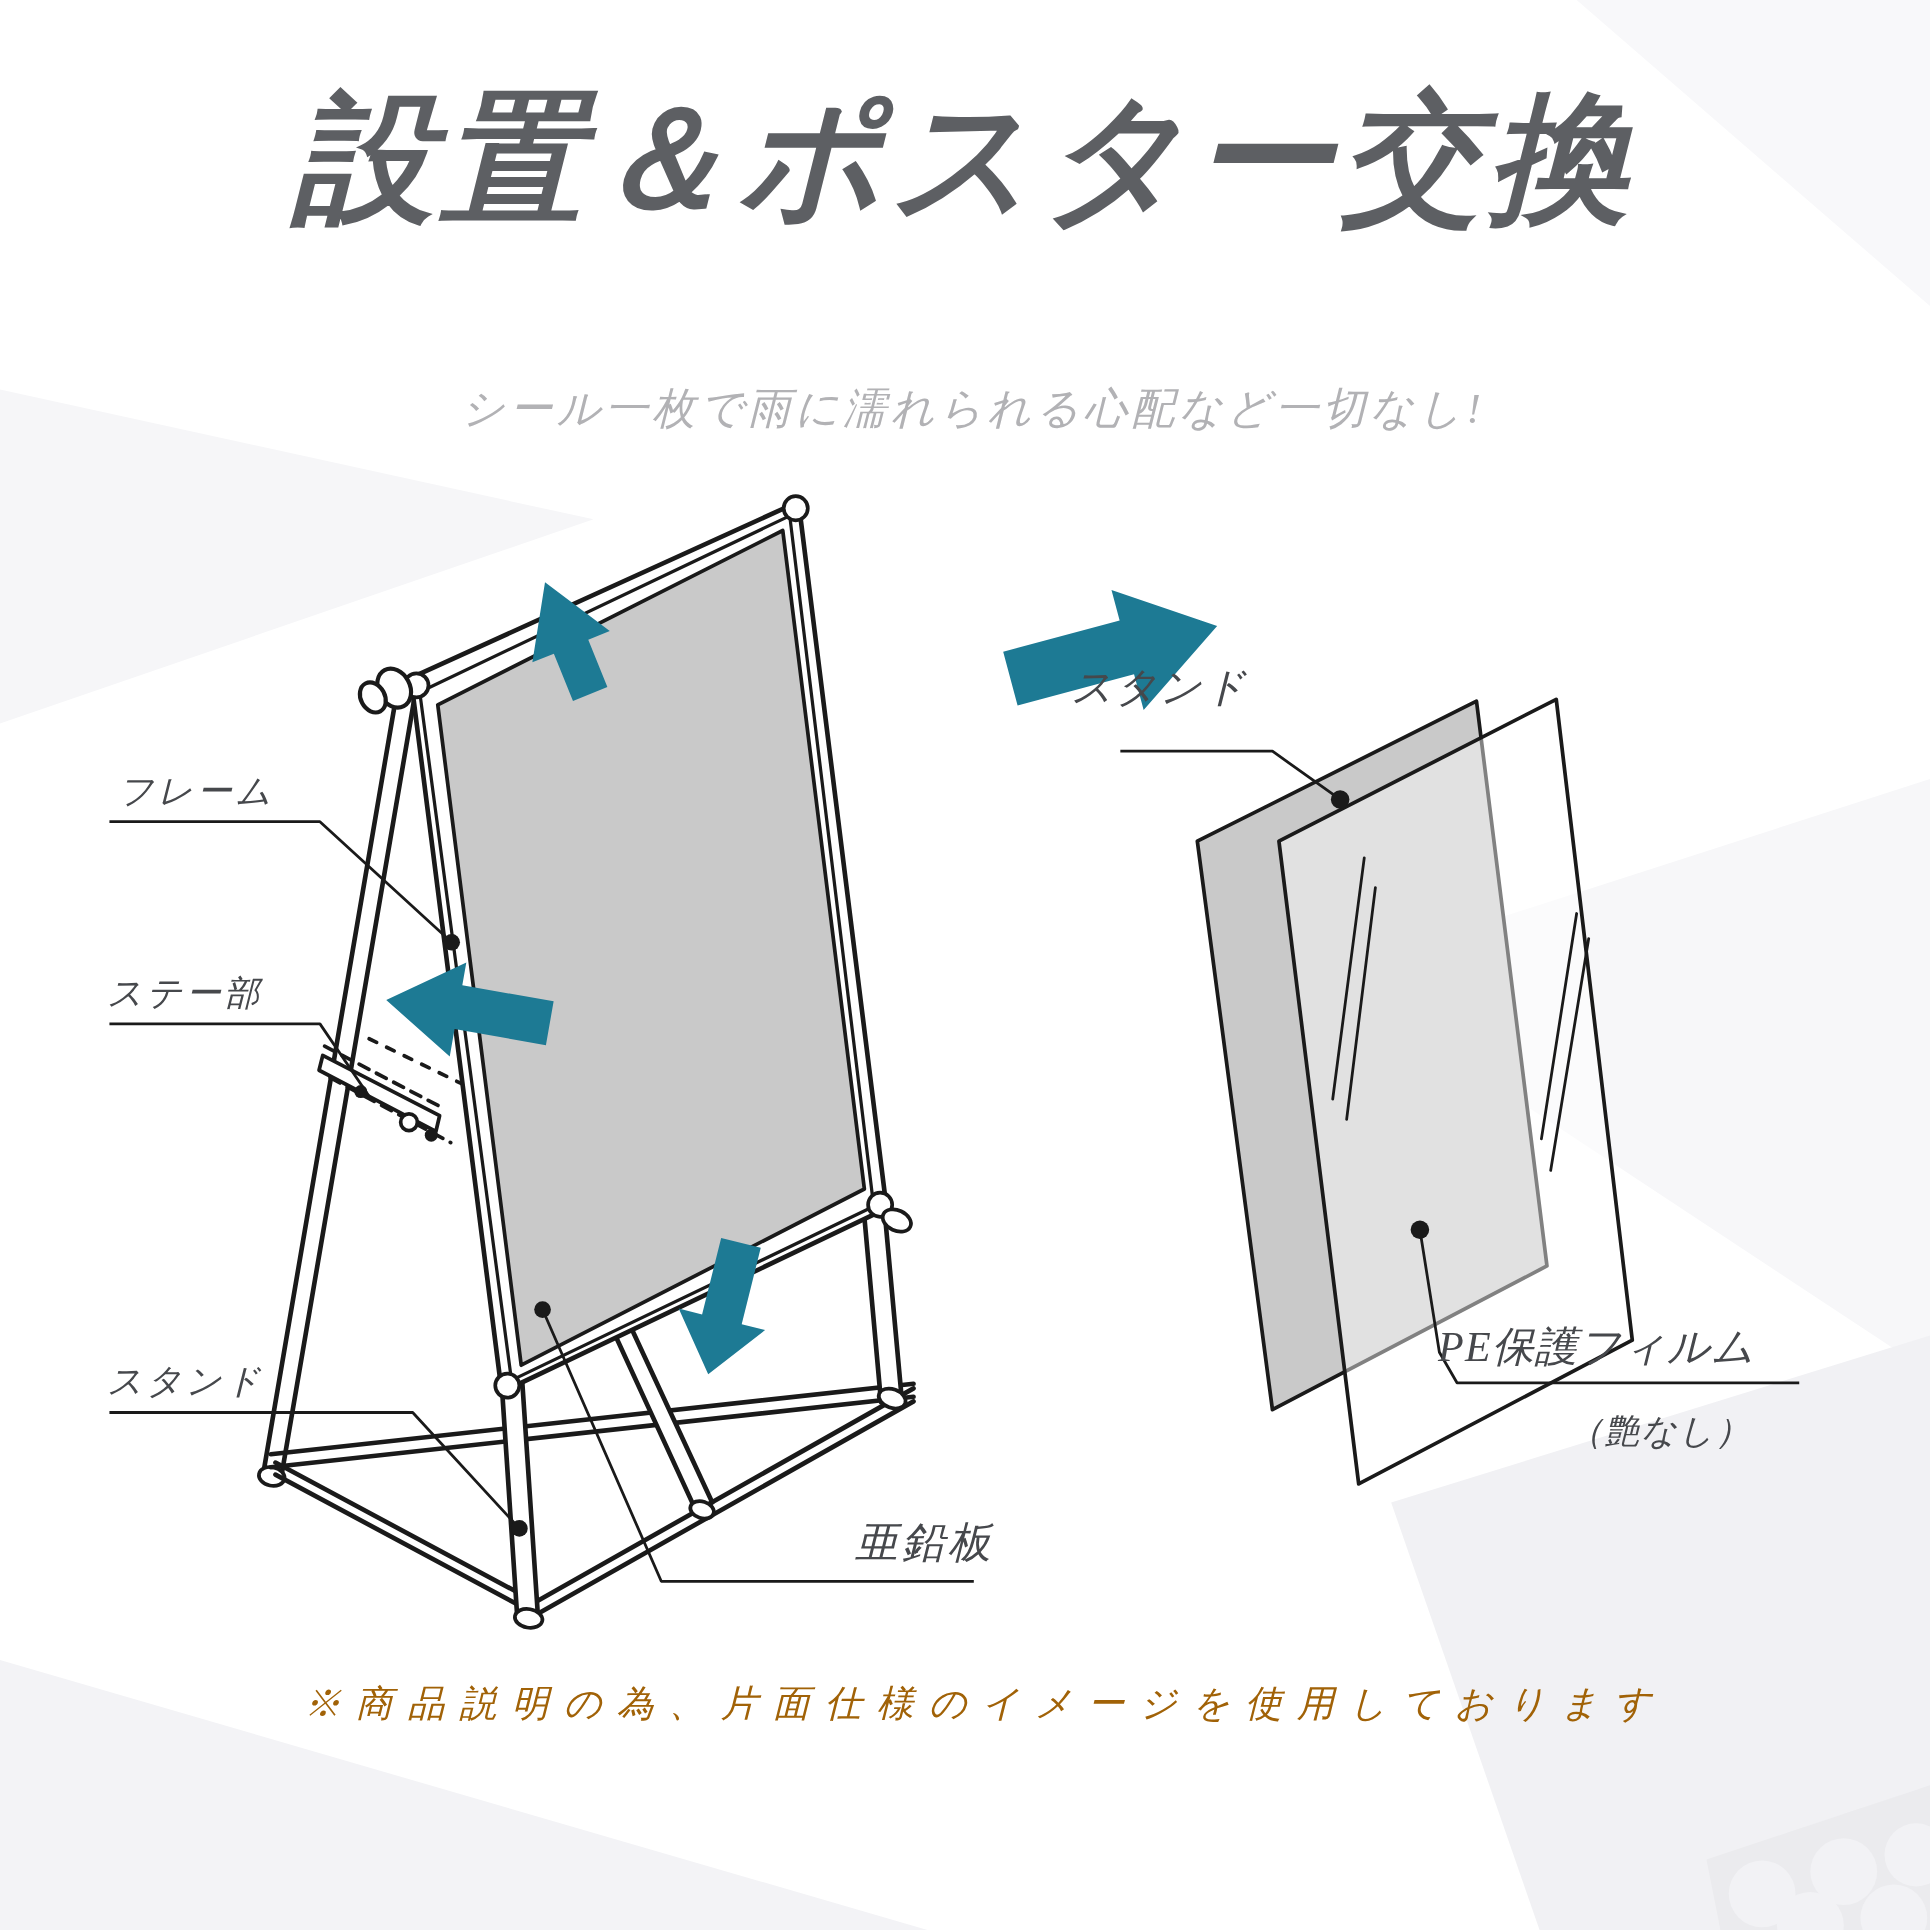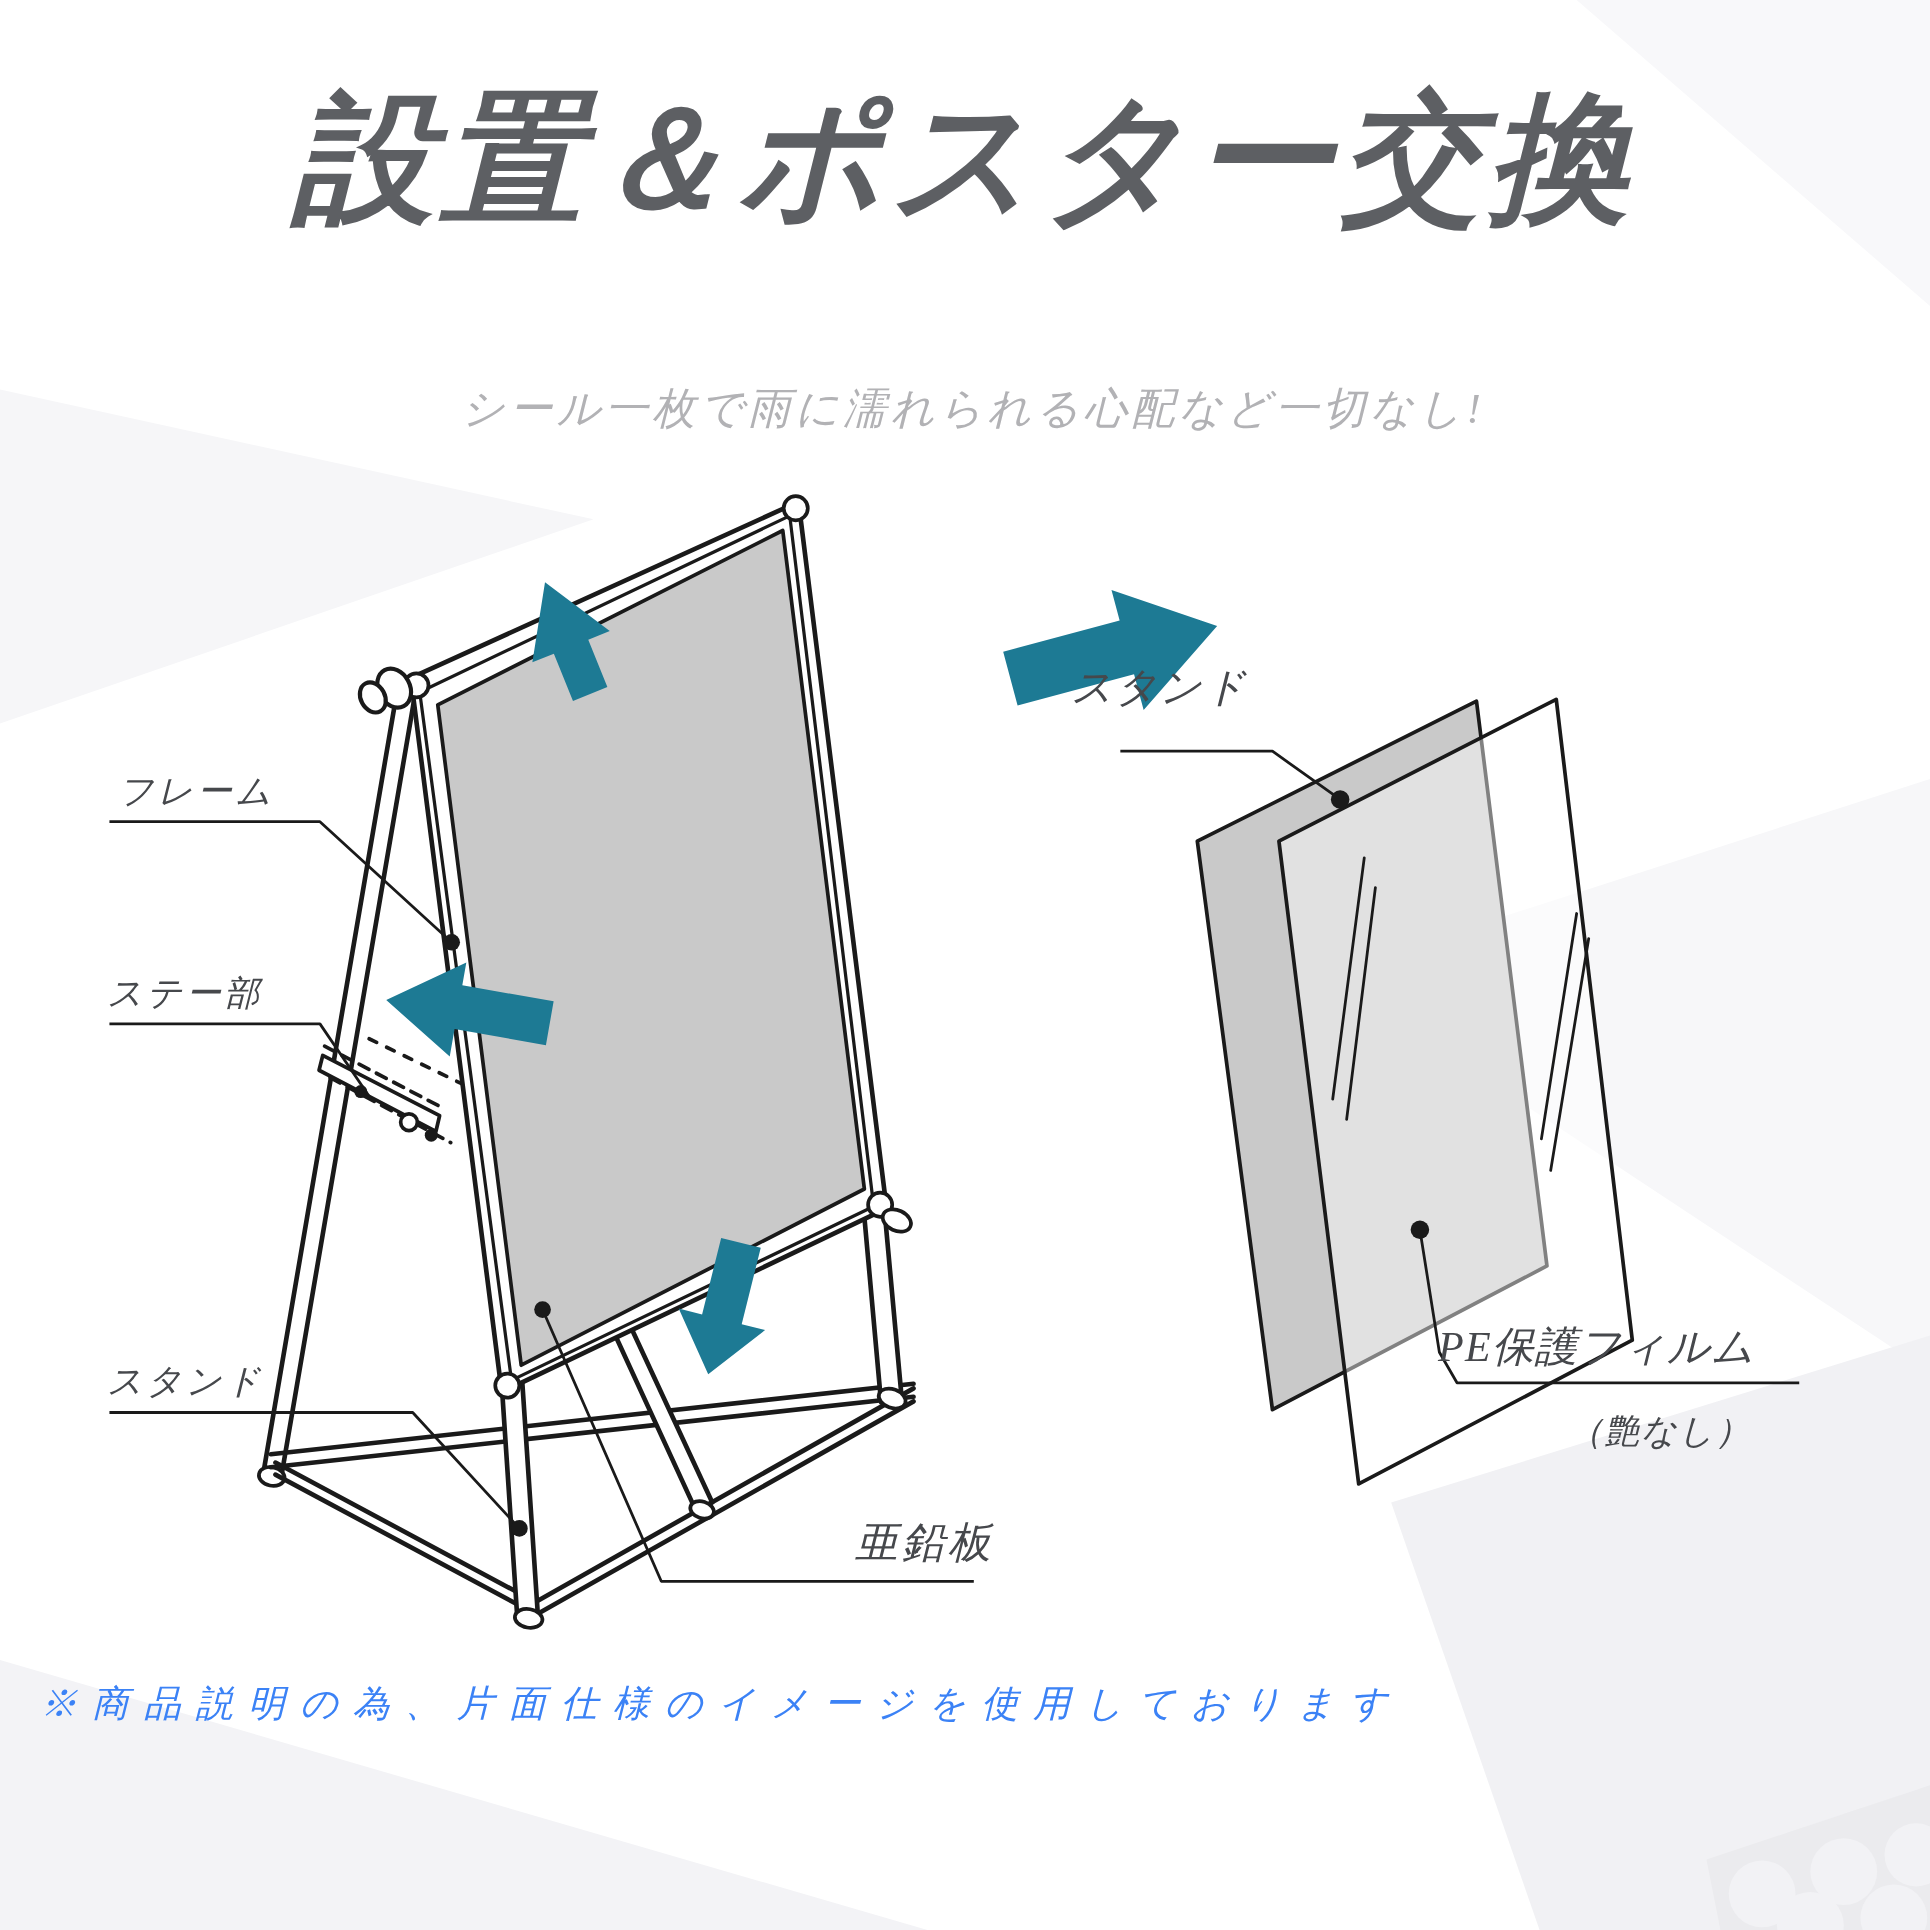--- a/index.html
+++ b/index.html
@@ -22,22 +22,22 @@
     font-size:35px;color:#46484c;letter-spacing:0.10em;white-space:nowrap;
   }
   .frame-label{left:107px;top:768px;margin-left:11px;}
   .stay-label{left:107px;top:970px;}
   .stand-label{left:107px;top:1358px;}
   .zinc-label{left:855px;top:1514px;font-size:43px;letter-spacing:0.08em;}
   .poster-label{left:1071px;top:660px;font-size:41px;letter-spacing:0.06em;}
   .pe-label{left:1438px;top:1319px;width:292px;text-align:center;font-size:42px;letter-spacing:0.03em;}
   .pe-note{left:1568px;top:1408px;width:237px;text-align:left;font-size:35px;letter-spacing:0.04em;}
   .note{
-    left:0;right:0;top:1679px;
-    font-size:37px;color:#3b82f6;letter-spacing:15px;white-space:nowrap;padding-left:40px;
+    left:0;right:0;top:1679px;text-align:center;
+    font-size:37px;color:#a16207;letter-spacing:15px;white-space:nowrap;padding-left:40px;
   }
   svg{position:absolute;left:0;top:0;}
 </style>
 </head>
 <body>
 
 <svg width="1930" height="1930" viewBox="0 0 2081 2081">
 
   <g>
     <polygon points="0,420 640,560 0,780" fill="#f6f6f8"></polygon>

